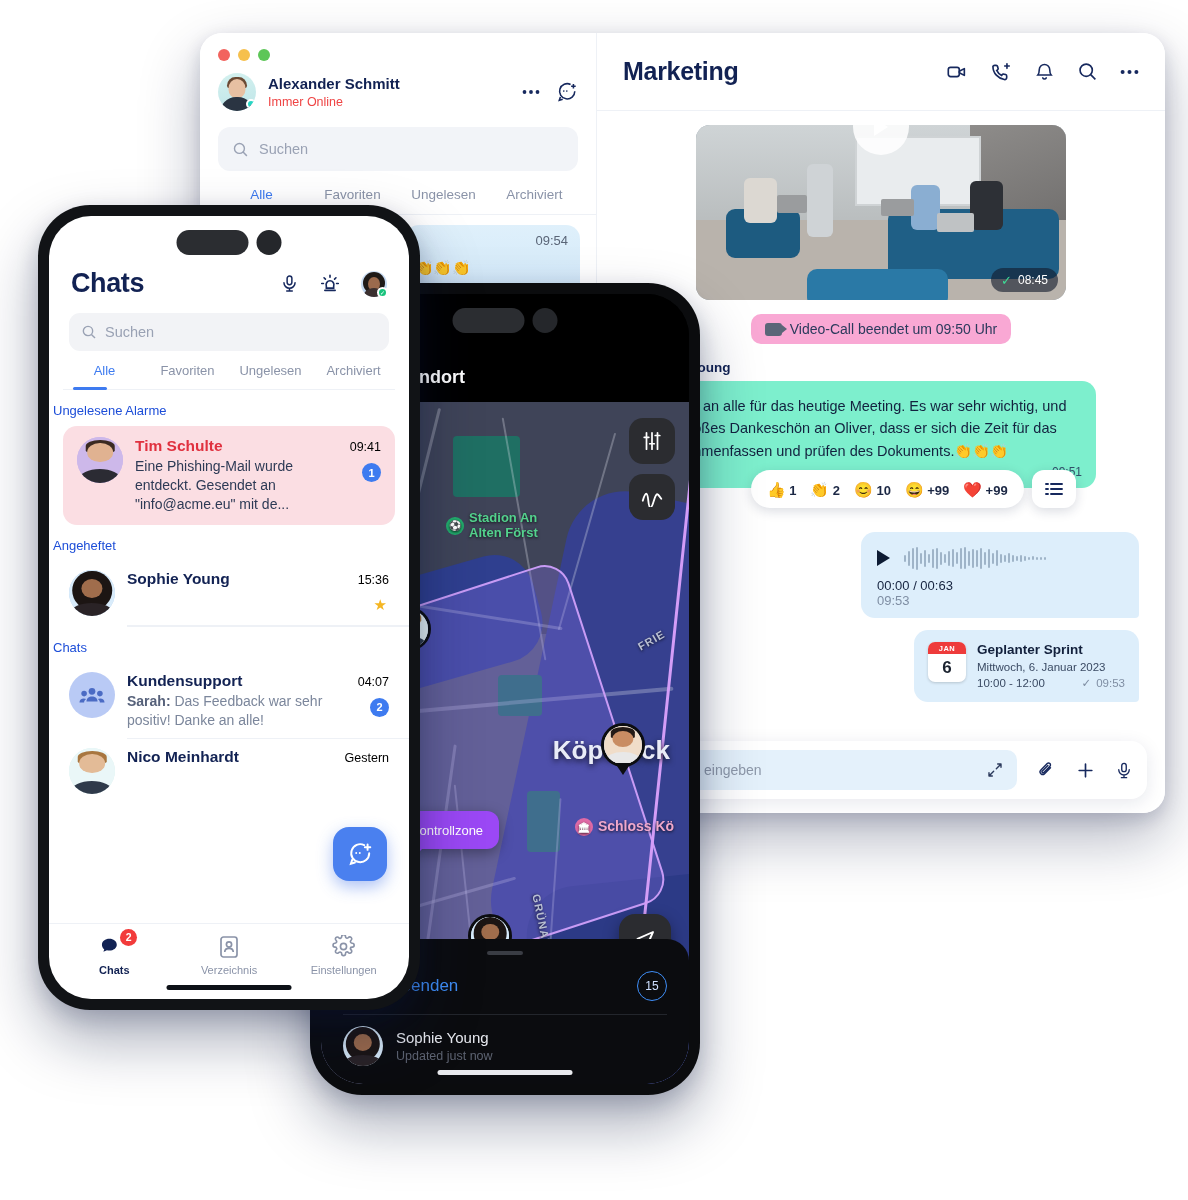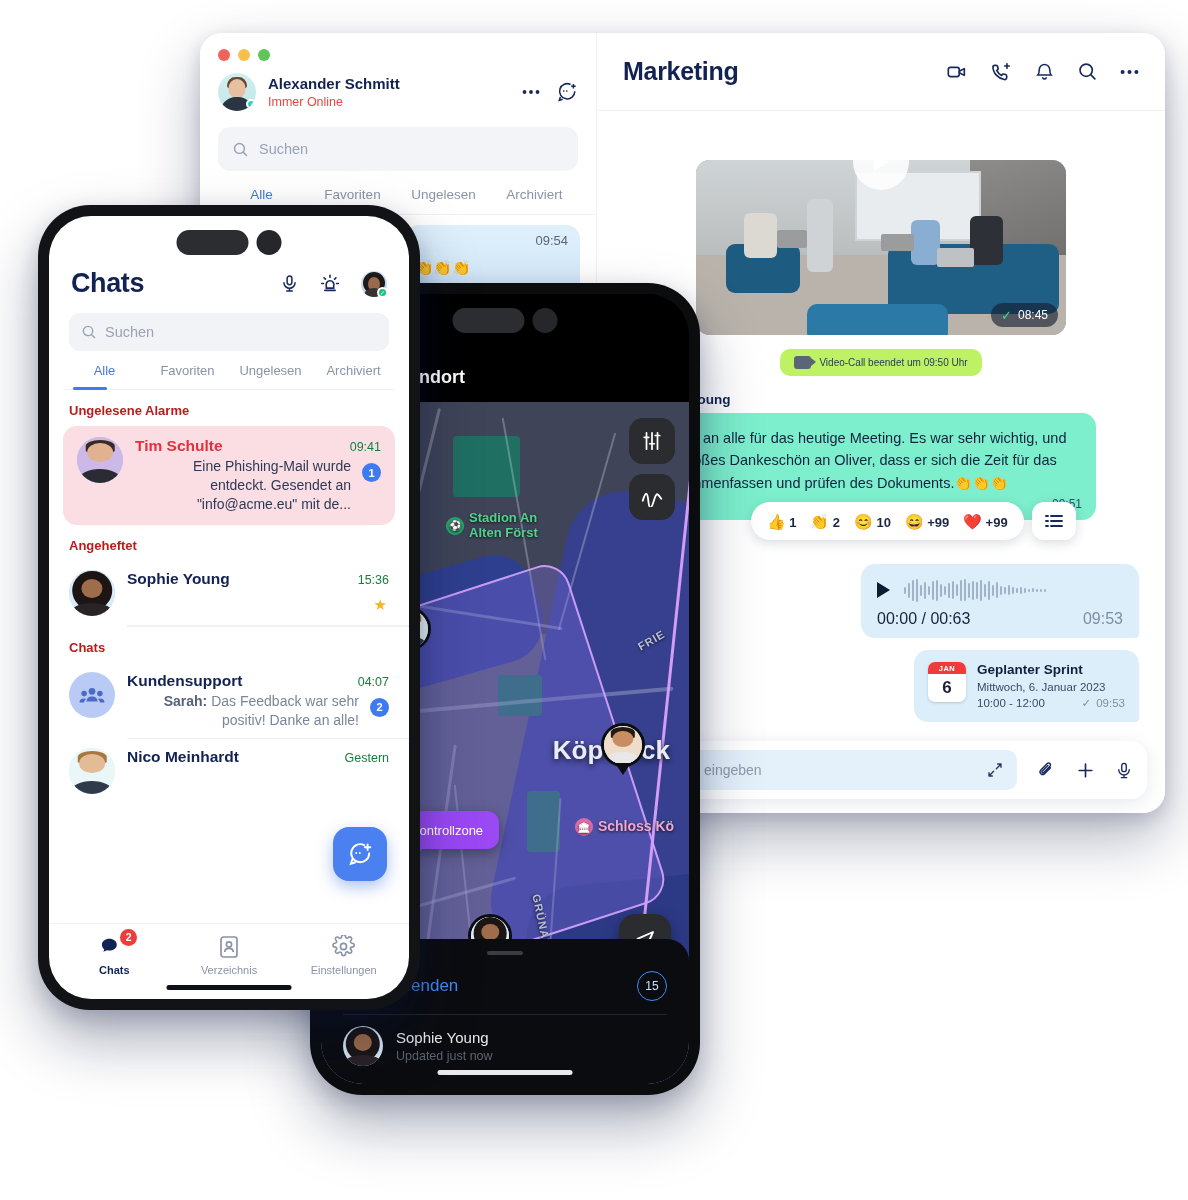--- a/index.html
+++ b/index.html
@@ -71,21 +71,21 @@
   .dsk-listfade { flex:1; position:relative; background:#fff; }
   .dsk-bubble-peek {
     position:absolute; right:16px; top:10px; width:175px; height:62px;
     background: linear-gradient(180deg,#dff0fb,#d3e9f9);
     border-radius:14px 14px 4px 14px;
   }
   .dsk-bubble-peek .t { position:absolute; right:12px; top:8px; font-size:13px; color:#5a6577; }
   .dsk-bubble-peek .e { position:absolute; left:10px; bottom:10px; font-size:15px; }
 
   
-  .dsk-right { flex:1; display:flex; flex-direction:column; background:#fff;gap:35px; }
+  .dsk-right { flex:1; display:flex; flex-direction:column; background:#fff; }
   .dsk-head {
     height:78px; display:flex; align-items:center; padding:0 26px;
     border-bottom:1px solid #eef1f6;
   }
   .dsk-title { font-size:25px; font-weight:700; color:#122253; letter-spacing:-.3px;}
   .dsk-head-icons { margin-left:auto; display:flex; align-items:center; gap:22px; color:#17295e;}
   .dsk-body { flex:1; padding: 14px 26px 0 26px; position:relative; overflow:hidden;}
 
   .media {
     width:370px; height:175px; border-radius:14px; overflow:hidden; position:relative;
@@ -113,22 +113,22 @@
   }
   .media-time {
     position:absolute; right:8px; bottom:8px; height:24px; padding:0 10px;
     background:rgba(20,28,45,.62); border-radius:12px; color:#fff; font-size:12px;
     display:flex; align-items:center; gap:6px;
   }
   .media-time .chk { color:#3ddc97; font-size:13px; }
 
   .syspill {
     margin: 14px auto 0 auto; width:max-content; max-width:90%;
-    background:#bef264; border-radius:10px; padding:7px 14px;
-    font-size:10px; color:#2b3a5c; display:flex; align-items:center; gap:8px;
+    background:#f9a8d4; border-radius:10px; padding:7px 14px;
+    font-size:14px; color:#2b3a5c; display:flex; align-items:center; gap:8px;
   }
   .syspill .vi { width:17px; height:13px; background:#5a6678; border-radius:3px; position:relative;}
   .syspill .vi:after{content:"";position:absolute;right:-5px;top:2px;border-left:5px solid #5a6678;border-top:4px solid transparent;border-bottom:4px solid transparent;}
 
   .sender { font-size:13.5px; font-weight:700; color:#122253; margin:16px 0 6px 18px;}
   .bub-green {
     position:relative; margin-left:18px; width:455px;
     background:#7defcd; border-radius:14px 14px 14px 4px; padding:14px 16px 26px 16px;
     color:#13223f; font-size:14.5px; line-height:1.55;
   }
@@ -151,21 +151,21 @@
   }
 
   .bub-audio {
     margin: 44px 0 0 auto; width:278px;
     background:#ddeefb; border-radius:14px 14px 4px 14px; padding:14px 16px 10px 16px;
   }
   .aud-row { display:flex; align-items:center; gap:14px; }
   .aud-play { width:0;height:0;border-left:13px solid #0d1b33;border-top:8px solid transparent;border-bottom:8px solid transparent;}
   .wave { flex:1; display:flex; align-items:center; gap:2px; height:24px; }
   .wave i { display:block; width:2px; background:#9fb4c8; border-radius:1px; }
-  .aud-meta { display:flex; justify-content:space-between; margin-top:8px; font-size:16px; color:#15233f;}
+  .aud-meta { display:flex; justify-content:space-between; margin-top:8px; font-size:13px; color:#15233f;flex-direction:column;}
   .aud-meta .r { color:#7f8ea3; }
 
   .bub-cal {
     margin: 12px 0 0 auto; width:225px; background:#ddeefb;
     border-radius:14px 14px 4px 14px; padding:12px 14px;
     display:flex; gap:11px;
   }
   .cal-ico { width:38px; height:40px; border-radius:7px; background:#fff; overflow:hidden; flex:none;
      box-shadow:0 1px 3px rgba(0,0,0,.18);}
   .cal-ico .m { height:12px; background:#ee3b3b; color:#fff; font-size:7.5px; font-weight:700;
@@ -221,34 +221,34 @@
     display:flex;align-items:center;justify-content:center;color:#fff;font-size:6px;}
 
   .pc-search { margin:14px 20px 0 20px; height:38px; background:#f2f3f6; border-radius:11px;
     display:flex; align-items:center; gap:8px; padding:0 12px; color:#9aa2b4; font-size:14.5px;}
   .pc-tabs { display:flex; margin:12px 14px 0 14px; border-bottom:1px solid #eef1f6; position:relative;}
   .pc-tab { flex:1; text-align:center; font-size:13px; color:#8a93a8; padding-bottom:11px;}
   .pc-tab.active { color:#3e7bf0; }
   .pc-tabbar { position:absolute; left:10px; bottom:-1px; width:34px; height:3px; background:#3e7bf0; border-radius:2px;}
 
   .pc-list { flex:1; overflow:hidden; }
-  .sec-label { font-size:13px; font-weight:700; color:#b91c1c; padding:13px 20px 8px 20px;}
+  .sec-label { font-size:13px; font-weight:400; color:#1d4ed8; padding:13px 20px 8px 4px;}
   .row { display:flex; gap:12px; padding:9px 20px; align-items:flex-start; }
   .row.alarm { background:#fbdee3; margin:0 14px; border-radius:14px; padding:11px 14px; }
   .av { width:46px; height:46px; border-radius:50%; flex:none; position:relative; overflow:hidden;}
   .rw-top { display:flex; align-items:baseline; }
   .rw-name { font-size:15.5px; font-weight:700; color:#122253; }
   .rw-name.red { color:#e0313f; }
-  .rw-time { margin-left:auto; font-size:12.5px; color:#15803d; padding-left:8px;}
+  .rw-time { margin-left:auto; font-size:12.5px; color:#000000; padding-left:8px;}
   .rw-sub { font-size:14px; color:#7b869b; line-height:1.35; margin-top:2px; padding-right:30px;}
   .rw-sub b { color:#56617a; font-weight:700;}
   .rw-sub.dark { color:#2d3a55; }
   .badge { position:absolute; right:0; top:26px; width:19px; height:19px; border-radius:50%;
     background:#3e7bf0; color:#fff; font-size:11px; display:flex; align-items:center; justify-content:center; font-weight:600;}
-  .rw-wrap { position:relative; flex:1; min-width:0;text-align:right;}
+  .rw-wrap { position:relative; flex:1; min-width:0;}
   .star { position:absolute; right:2px; top:26px; font-size:15px; color:#f5b623; }
   .divider { height:1px; background:#eef1f6; margin-left:78px; }
 
   .pc-tabbarbot {
     height:76px; border-top:1px solid #eef1f6; display:flex; align-items:center;
     padding:0 8px 14px 8px;
   }
   .bt { flex:1; text-align:center; }
   .bt .ic { height:26px; display:flex; align-items:center; justify-content:center; position:relative;}
   .bt .lb { font-size:11px; margin-top:4px; color:#8a93a8; }

